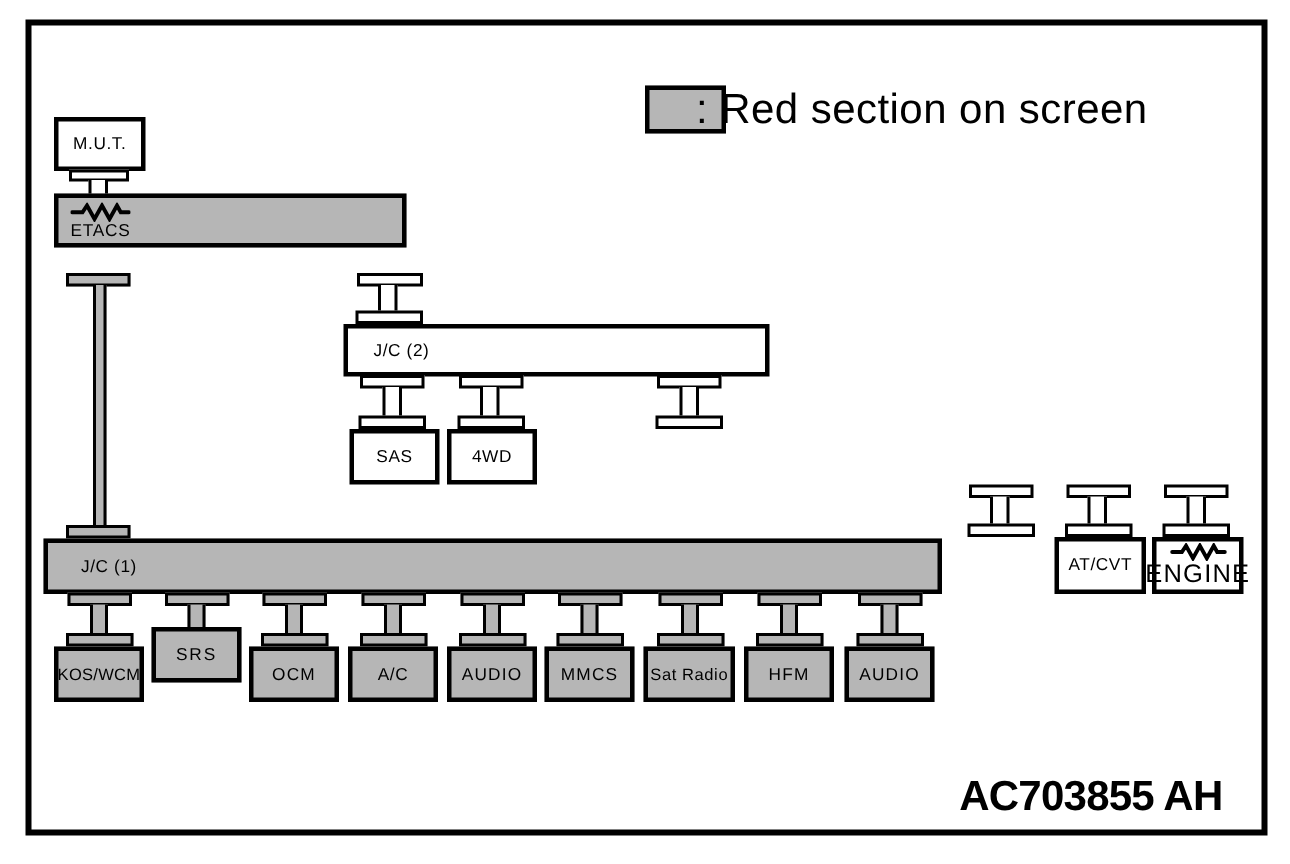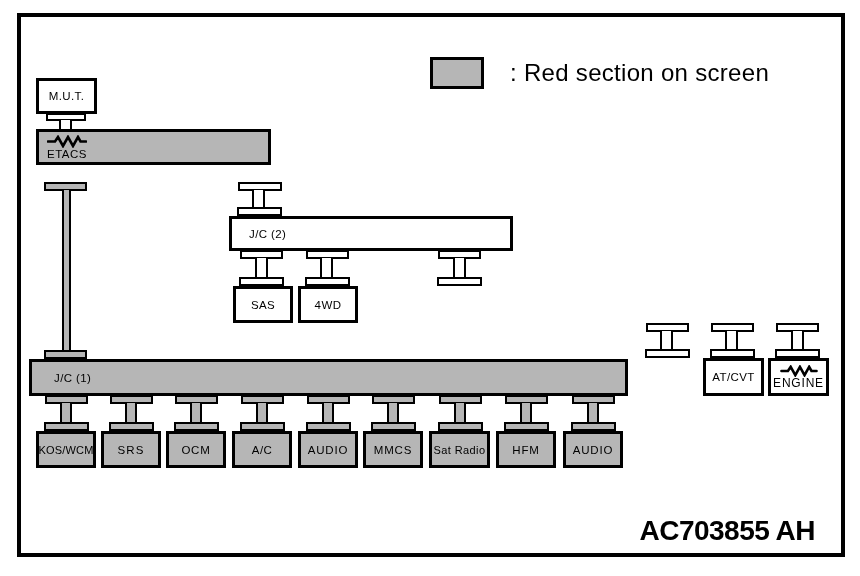--- a/index.html
+++ b/index.html
@@ -30,23 +30,23 @@
   .legend-swatch {
     position: absolute;
     left: 430px; top: 57px;
     width: 54px; height: 32px;
     border: 3px solid var(--line);
     box-sizing: border-box;
     background: var(--highlight);
   }
   .legend-text {
     position: absolute;
-    left: 510px; top: 57px;
+    left: 464px; top: 57px;
     height: 32px; line-height: 32px;
-    font-size: 24px;
+    font-size: 28px;
     letter-spacing: 0.3px;
     white-space: nowrap;
   }
   
   .node, .bus {
     position: absolute;
     border: 3px solid var(--line);
     box-sizing: border-box;
   }
   .white { background: var(--box_fill); }
@@ -176,21 +176,21 @@
   <div class="cbar white" style="left:775px;top:349px;width:45px;height:9px"></div>
 
   <div class="node white" style="left:703px;top:358px;width:61px;height:38px">
     <span>AT/CVT</span>
   </div>
   <div class="node white" style="left:768px;top:358px;width:61px;height:38px">
     <div class="engine-inner">
       <svg class="resistor" width="38" height="12" viewBox="0 0 40 13">
         <path d="M1 6.5 H8 L11 2 L16 11 L21 2 L26 11 L31 2 L33.5 6.5 H39" fill="none" stroke="#000" stroke-width="2.8" stroke-linecap="round"></path>
       </svg>
-      <span style="font-size:12px;letter-spacing:0.8px">ENGINE</span>
+      <span style="font-size:17px;letter-spacing:0.8px">ENGINE</span>
     </div>
   </div>
 
   <div class="bus gray" style="left:29px;top:359px;width:599px;height:37px">
     <span class="bus-label" style="left:22px">J/C (1)</span>
   </div>
 
   <div class="cbar gray" style="left:45px;top:395px;width:43px;height:9px"></div>
   <div class="stem gray" style="left:60px;top:403px;width:12px;height:20px"></div>
   <div class="cbar gray" style="left:44px;top:422px;width:45px;height:9px"></div>
@@ -223,21 +223,21 @@
   <div class="stem gray" style="left:520px;top:403px;width:12px;height:20px"></div>
   <div class="cbar gray" style="left:504px;top:422px;width:45px;height:9px"></div>
 
   <div class="cbar gray" style="left:572px;top:395px;width:43px;height:9px"></div>
   <div class="stem gray" style="left:587px;top:403px;width:12px;height:20px"></div>
   <div class="cbar gray" style="left:571px;top:422px;width:45px;height:9px"></div>
 
   <div class="node gray" style="left:36px;top:431px;width:60px;height:37px">
     <span style="font-size:11px;letter-spacing:0.2px">KOS/WCM</span>
   </div>
-  <div class="node gray" style="left:101px;top:431px;width:60px;height:37px">
+  <div class="node gray" style="left:101px;top:418px;width:60px;height:37px">
     <span style="letter-spacing:1.2px">SRS</span>
   </div>
   <div class="node gray" style="left:166px;top:431px;width:60px;height:37px">
     <span style="letter-spacing:0.8px">OCM</span>
   </div>
   <div class="node gray" style="left:232px;top:431px;width:60px;height:37px">
     <span>A/C</span>
   </div>
   <div class="node gray" style="left:298px;top:431px;width:60px;height:37px">
     <span style="letter-spacing:0.8px">AUDIO</span>

